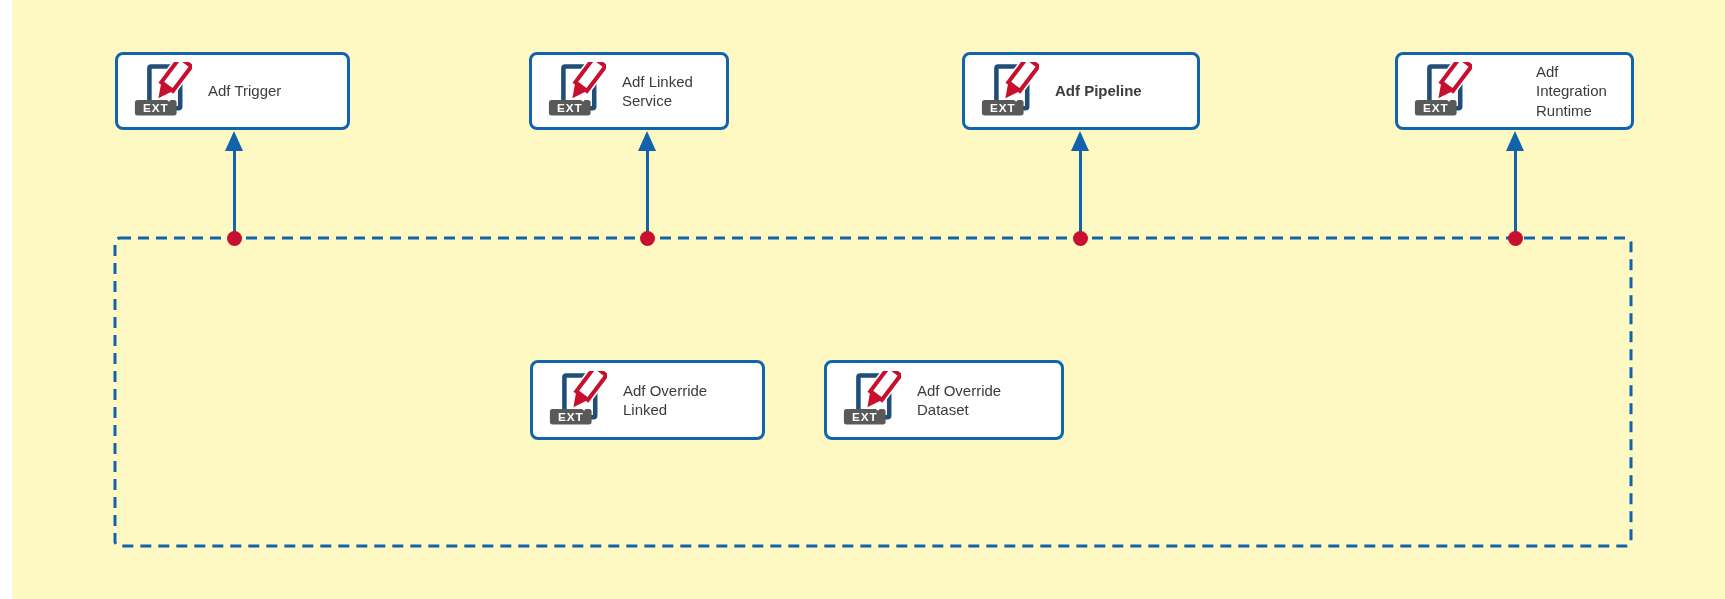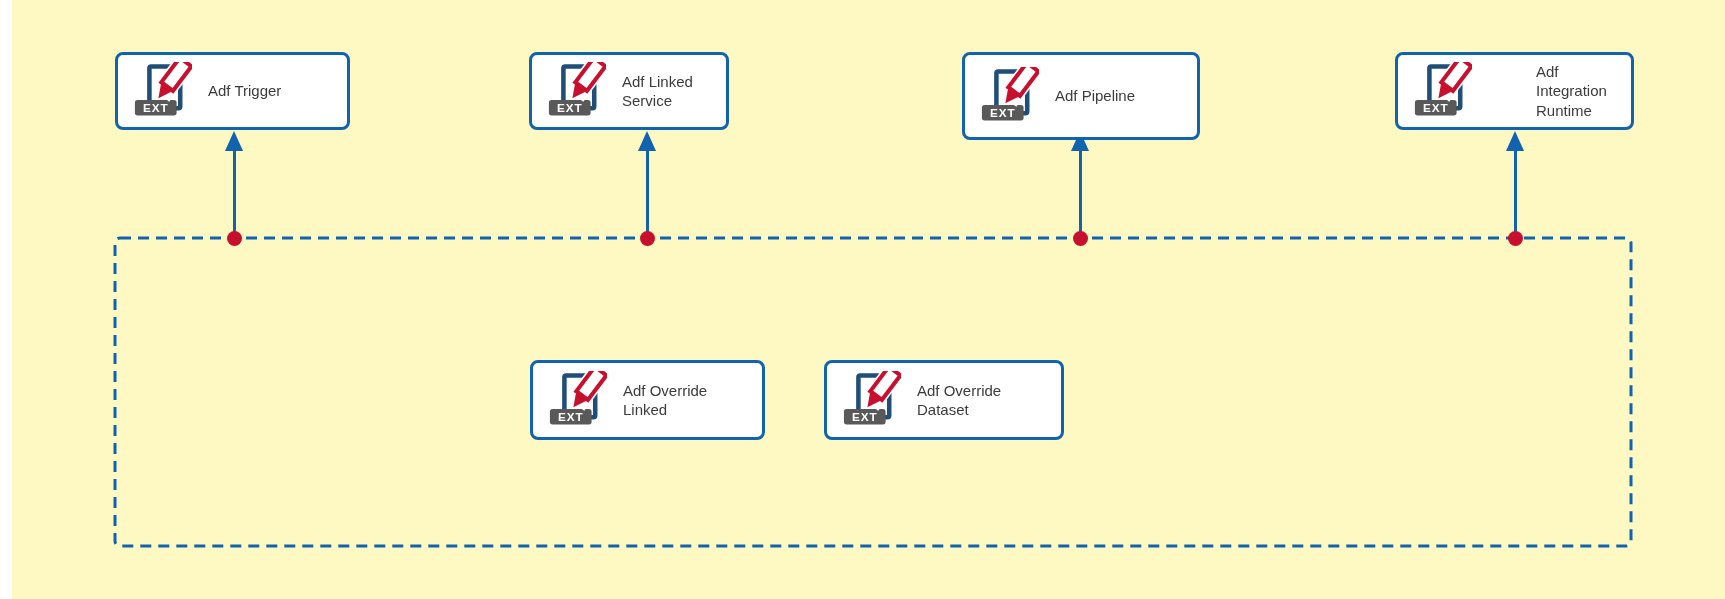--- a/index.html
+++ b/index.html
@@ -61,21 +61,21 @@
   .edge-dot {
     position: absolute;
     width: 15px;
     height: 15px;
     border-radius: 50%;
     background: #c8102e;
   }
   
   #node-0 { left: 103px;  top: 52px;  width: 235px; height: 78px; }
   #node-1 { left: 517px;  top: 52px;  width: 200px; height: 78px; }
-  #node-2 { left: 950px;  top: 52px;  width: 238px; height: 88px; }
+  #node-2 { left: 950px;  top: 52px;  width: 238px; height: 78px; font-weight: bold; }
   #node-3 { left: 1383px; top: 52px;  width: 239px; height: 78px; gap: 48px; }
   #node-4 { left: 518px;  top: 360px; width: 235px; height: 80px; }
   #node-5 { left: 812px;  top: 360px; width: 240px; height: 80px; }
 </style>
 </head>
 <body>
 
 <svg width="0" height="0" style="position:absolute" aria-hidden="true">
   <symbol id="icon-ext-doc" viewBox="0 0 64 64">
 

